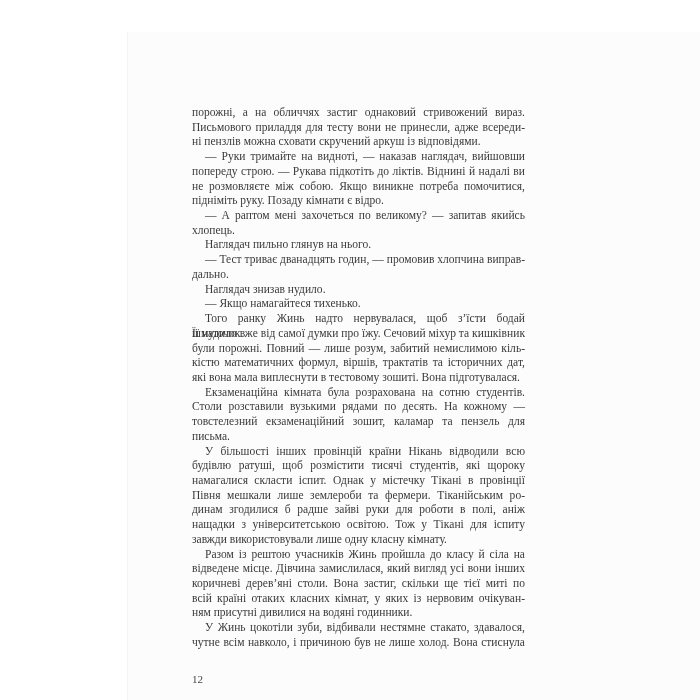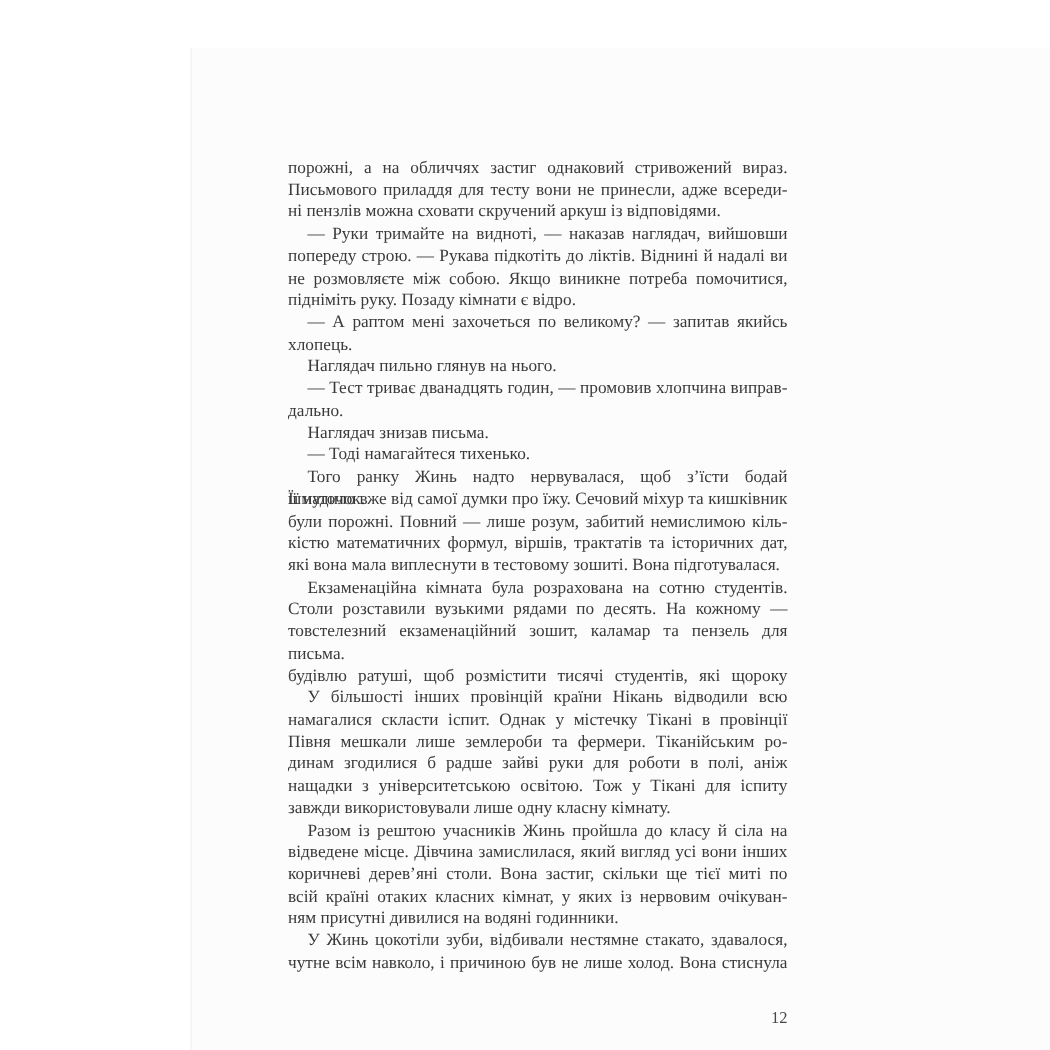--- a/index.html
+++ b/index.html
@@ -48,21 +48,21 @@
     text-align-last: justify;
   }
   .line.ind {
     text-indent: 13px;
   }
   .page-number {
     position: absolute;
     left: 192px;
     top: 640px;
     width: 333px;
-    text-align: right;
+    text-align: left;
     font-size: 11px;
     line-height: 14px;
     color: #474747;
   }
 </style>
 </head>
 <body>
 
 <div class="screen">
   <div class="page-scan"></div>
@@ -72,33 +72,33 @@
       <div class="line">ні пензлів можна сховати скручений аркуш із відповідями.</div>
       <div class="line j ind">— Руки тримайте на видноті, — наказав наглядач, вийшовши</div>
       <div class="line j">попереду строю. — Рукава підкотіть до ліктів. Віднині й надалі ви</div>
       <div class="line j">не розмовляєте між собою. Якщо виникне потреба помочитися,</div>
       <div class="line">підніміть руку. Позаду кімнати є відро.</div>
       <div class="line j ind">— А раптом мені захочеться по великому? — запитав якийсь</div>
       <div class="line">хлопець.</div>
       <div class="line ind">Наглядач пильно глянув на нього.</div>
       <div class="line j ind">— Тест триває дванадцять годин, — промовив хлопчина виправ-</div>
       <div class="line">дально.</div>
-      <div class="line ind">Наглядач знизав письма.</div>
-      <div class="line ind">— Тоді намагайтеся тихенько.</div>
+      <div class="line ind">Наглядач знизав нудило.</div>
+      <div class="line ind">— Якщо намагайтеся тихенько.</div>
       <div class="line j ind">Того ранку Жинь надто нервувалася, щоб з’їсти бодай шматочок.</div>
       <div class="line j">Її нудило вже від самої думки про їжу. Сечовий міхур та кишківник</div>
       <div class="line j">були порожні. Повний — лише розум, забитий немислимою кіль-</div>
       <div class="line j">кістю математичних формул, віршів, трактатів та історичних дат,</div>
       <div class="line">які вона мала виплеснути в тестовому зошиті. Вона підготувалася.</div>
       <div class="line j ind">Екзаменаційна кімната була розрахована на сотню студентів.</div>
       <div class="line j">Столи розставили вузькими рядами по десять. На кожному —</div>
       <div class="line j">товстелезний екзаменаційний зошит, каламар та пензель для</div>
       <div class="line">письма.</div>
+      <div class="line j ind">У більшості інших провінцій країни Нікань відводили всю</div>
       <div class="line j">будівлю ратуші, щоб розмістити тисячі студентів, які щороку</div>
-      <div class="line j ind">У більшості інших провінцій країни Нікань відводили всю</div>
       <div class="line j">намагалися скласти іспит. Однак у містечку Тікані в провінції</div>
       <div class="line j">Півня мешкали лише землероби та фермери. Тіканійським ро-</div>
       <div class="line j">динам згодилися б радше зайві руки для роботи в полі, аніж</div>
       <div class="line j">нащадки з університетською освітою. Тож у Тікані для іспиту</div>
       <div class="line">завжди використовували лише одну класну кімнату.</div>
       <div class="line j ind">Разом із рештою учасників Жинь пройшла до класу й сіла на</div>
       <div class="line j">відведене місце. Дівчина замислилася, який вигляд усі вони інших</div>
       <div class="line j">коричневі дерев’яні столи. Вона застиг, скільки ще тієї миті по</div>
       <div class="line j">всій країні отаких класних кімнат, у яких із нервовим очікуван-</div>
       <div class="line">ням присутні дивилися на водяні годинники.</div>

